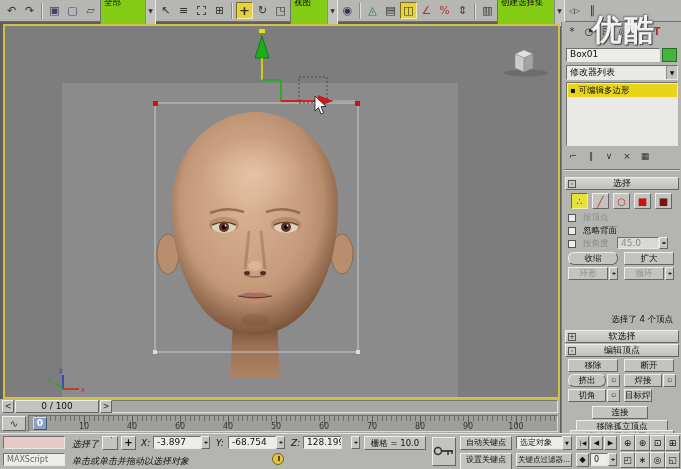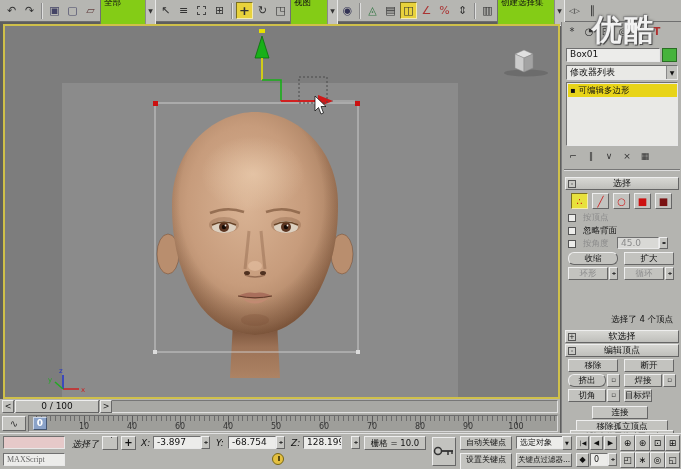--- a/index.html
+++ b/index.html
@@ -273,40 +273,41 @@
       <span class="rnum" style="left:343px;">70</span>
       <span class="rnum" style="left:391px;">80</span>
       <span class="rnum" style="left:439px;">90</span>
       <span class="rnum" style="left:487px;">100</span>
       <div class="tb-marker">0</div>
     </div>
   </div>
 
   <div id="statusbar">
     <div class="fld" style="left:3px;top:2px;width:62px;background:#e6c9c9;"></div>
-    <div class="fld" style="left:3px;top:19px;width:62px;font-size:8px;color:#666;font-family:Liberation Serif, serif;">MAXScript</div>
+    <div class="fld" style="left:3px;top:19px;width:62px;font-size:8px;color:#666;">MAXScript</div>
 
     <span class="sb-lbl" style="left:72px;top:4px;">选择了</span>
     <div class="sb-btn" style="left:102px;top:2px;width:16px;height:14px;"><span class="lock" style="margin-top:4px;"></span></div>
     <div class="sb-btn" style="left:121px;top:2px;width:15px;height:14px;font-size:10px;font-weight:bold;line-height:12px;">+</div>
 
     <span class="sb-lbl" style="left:141px;top:4px;">X:</span>
     <div class="fld" style="left:153px;top:2px;width:48px;">-3.897</div>
     <div class="spin" style="left:201px;top:2px;"></div>
 
     <span class="sb-lbl" style="left:216px;top:4px;">Y:</span>
     <div class="fld" style="left:228px;top:2px;width:48px;">-68.754</div>
     <div class="spin" style="left:276px;top:2px;"></div>
 
     <span class="sb-lbl" style="left:291px;top:4px;">Z:</span>
     <div class="fld" style="left:303px;top:2px;width:39px;">128.199</div>
     <div class="spin" style="left:351px;top:2px;"></div>
 
     <div class="sb-btn" style="left:364px;top:2px;width:62px;height:14px;font-size:8.5px;line-height:12px;">栅格 = 10.0</div>
 
+    <span class="sb-lbl" style="left:72px;top:21px;">单击或单击并拖动以选择对象</span>
     <span class="clock" style="left:272px;top:19px;"></span>
     <span class="sb-lbl" style="left:289px;top:34px;">添加时间标记</span>
 
     <div class="keybtn" style="left:432px;top:3px;width:24px;height:29px;">
       <svg width="22" height="27" viewBox="0 0 22 27">
         <circle cx="5" cy="13" r="3.5" fill="none" stroke="#333" stroke-width="1.5"></circle>
         <line x1="8.5" y1="13" x2="20" y2="13" stroke="#333" stroke-width="1.8"></line>
         <line x1="15" y1="13" x2="15" y2="17" stroke="#333" stroke-width="1.5"></line>
         <line x1="19" y1="13" x2="19" y2="16" stroke="#333" stroke-width="1.5"></line>
       </svg>

